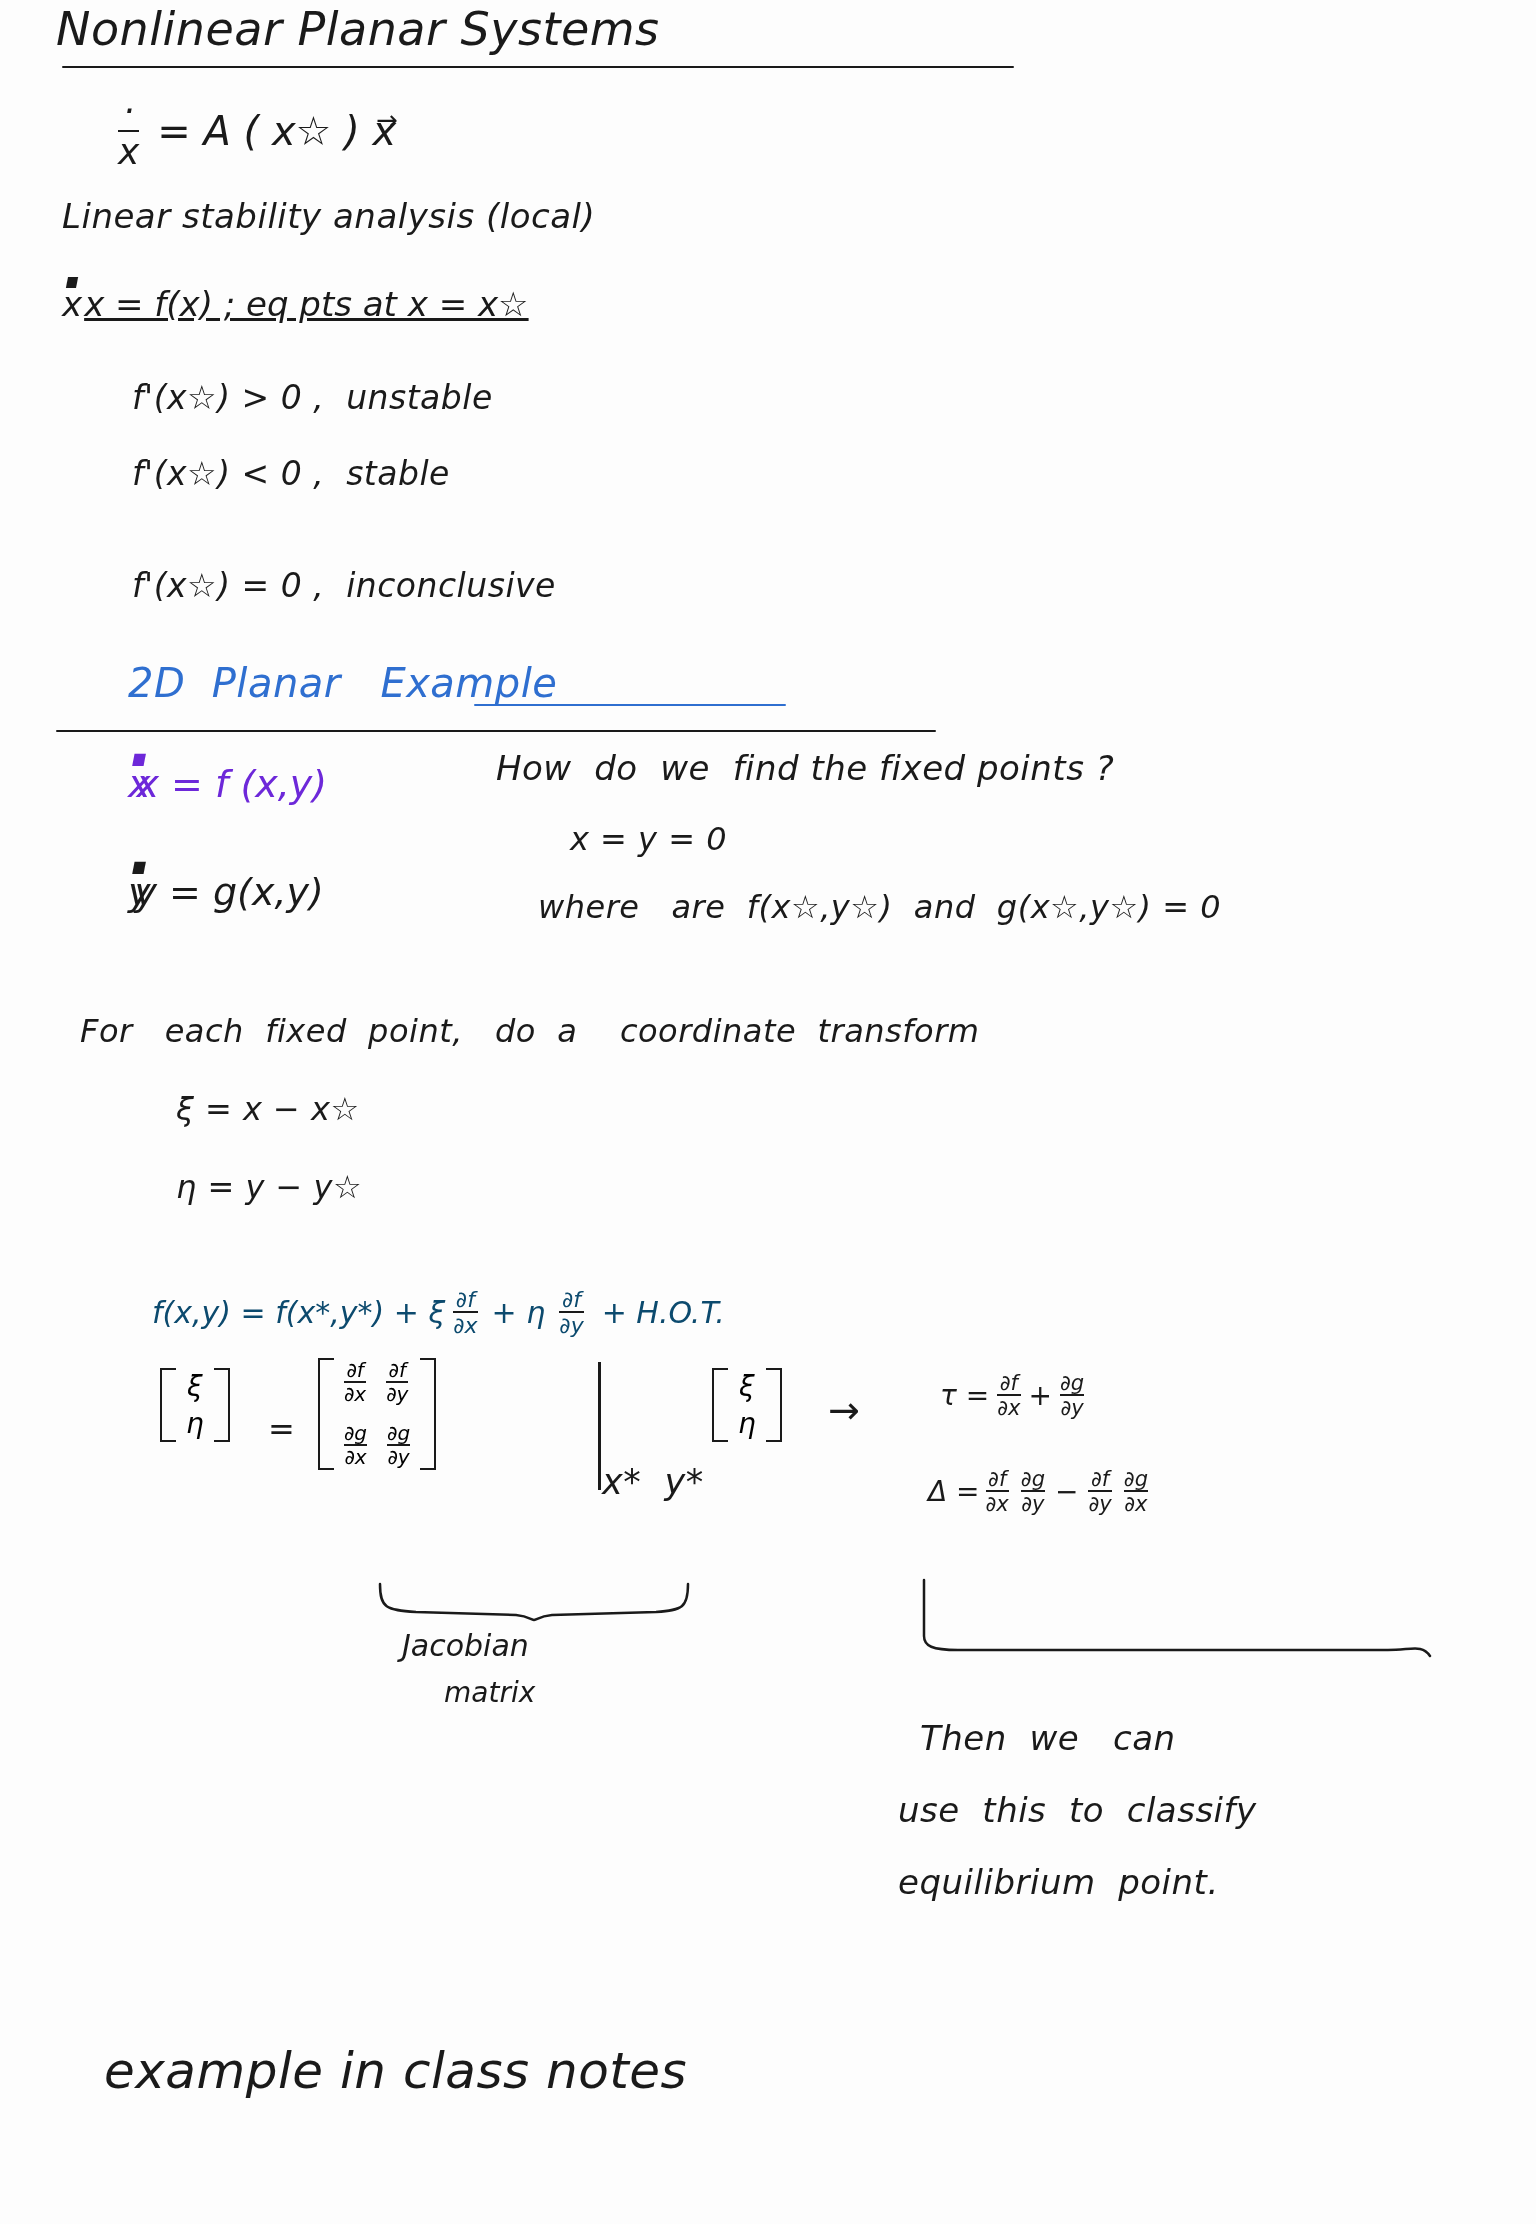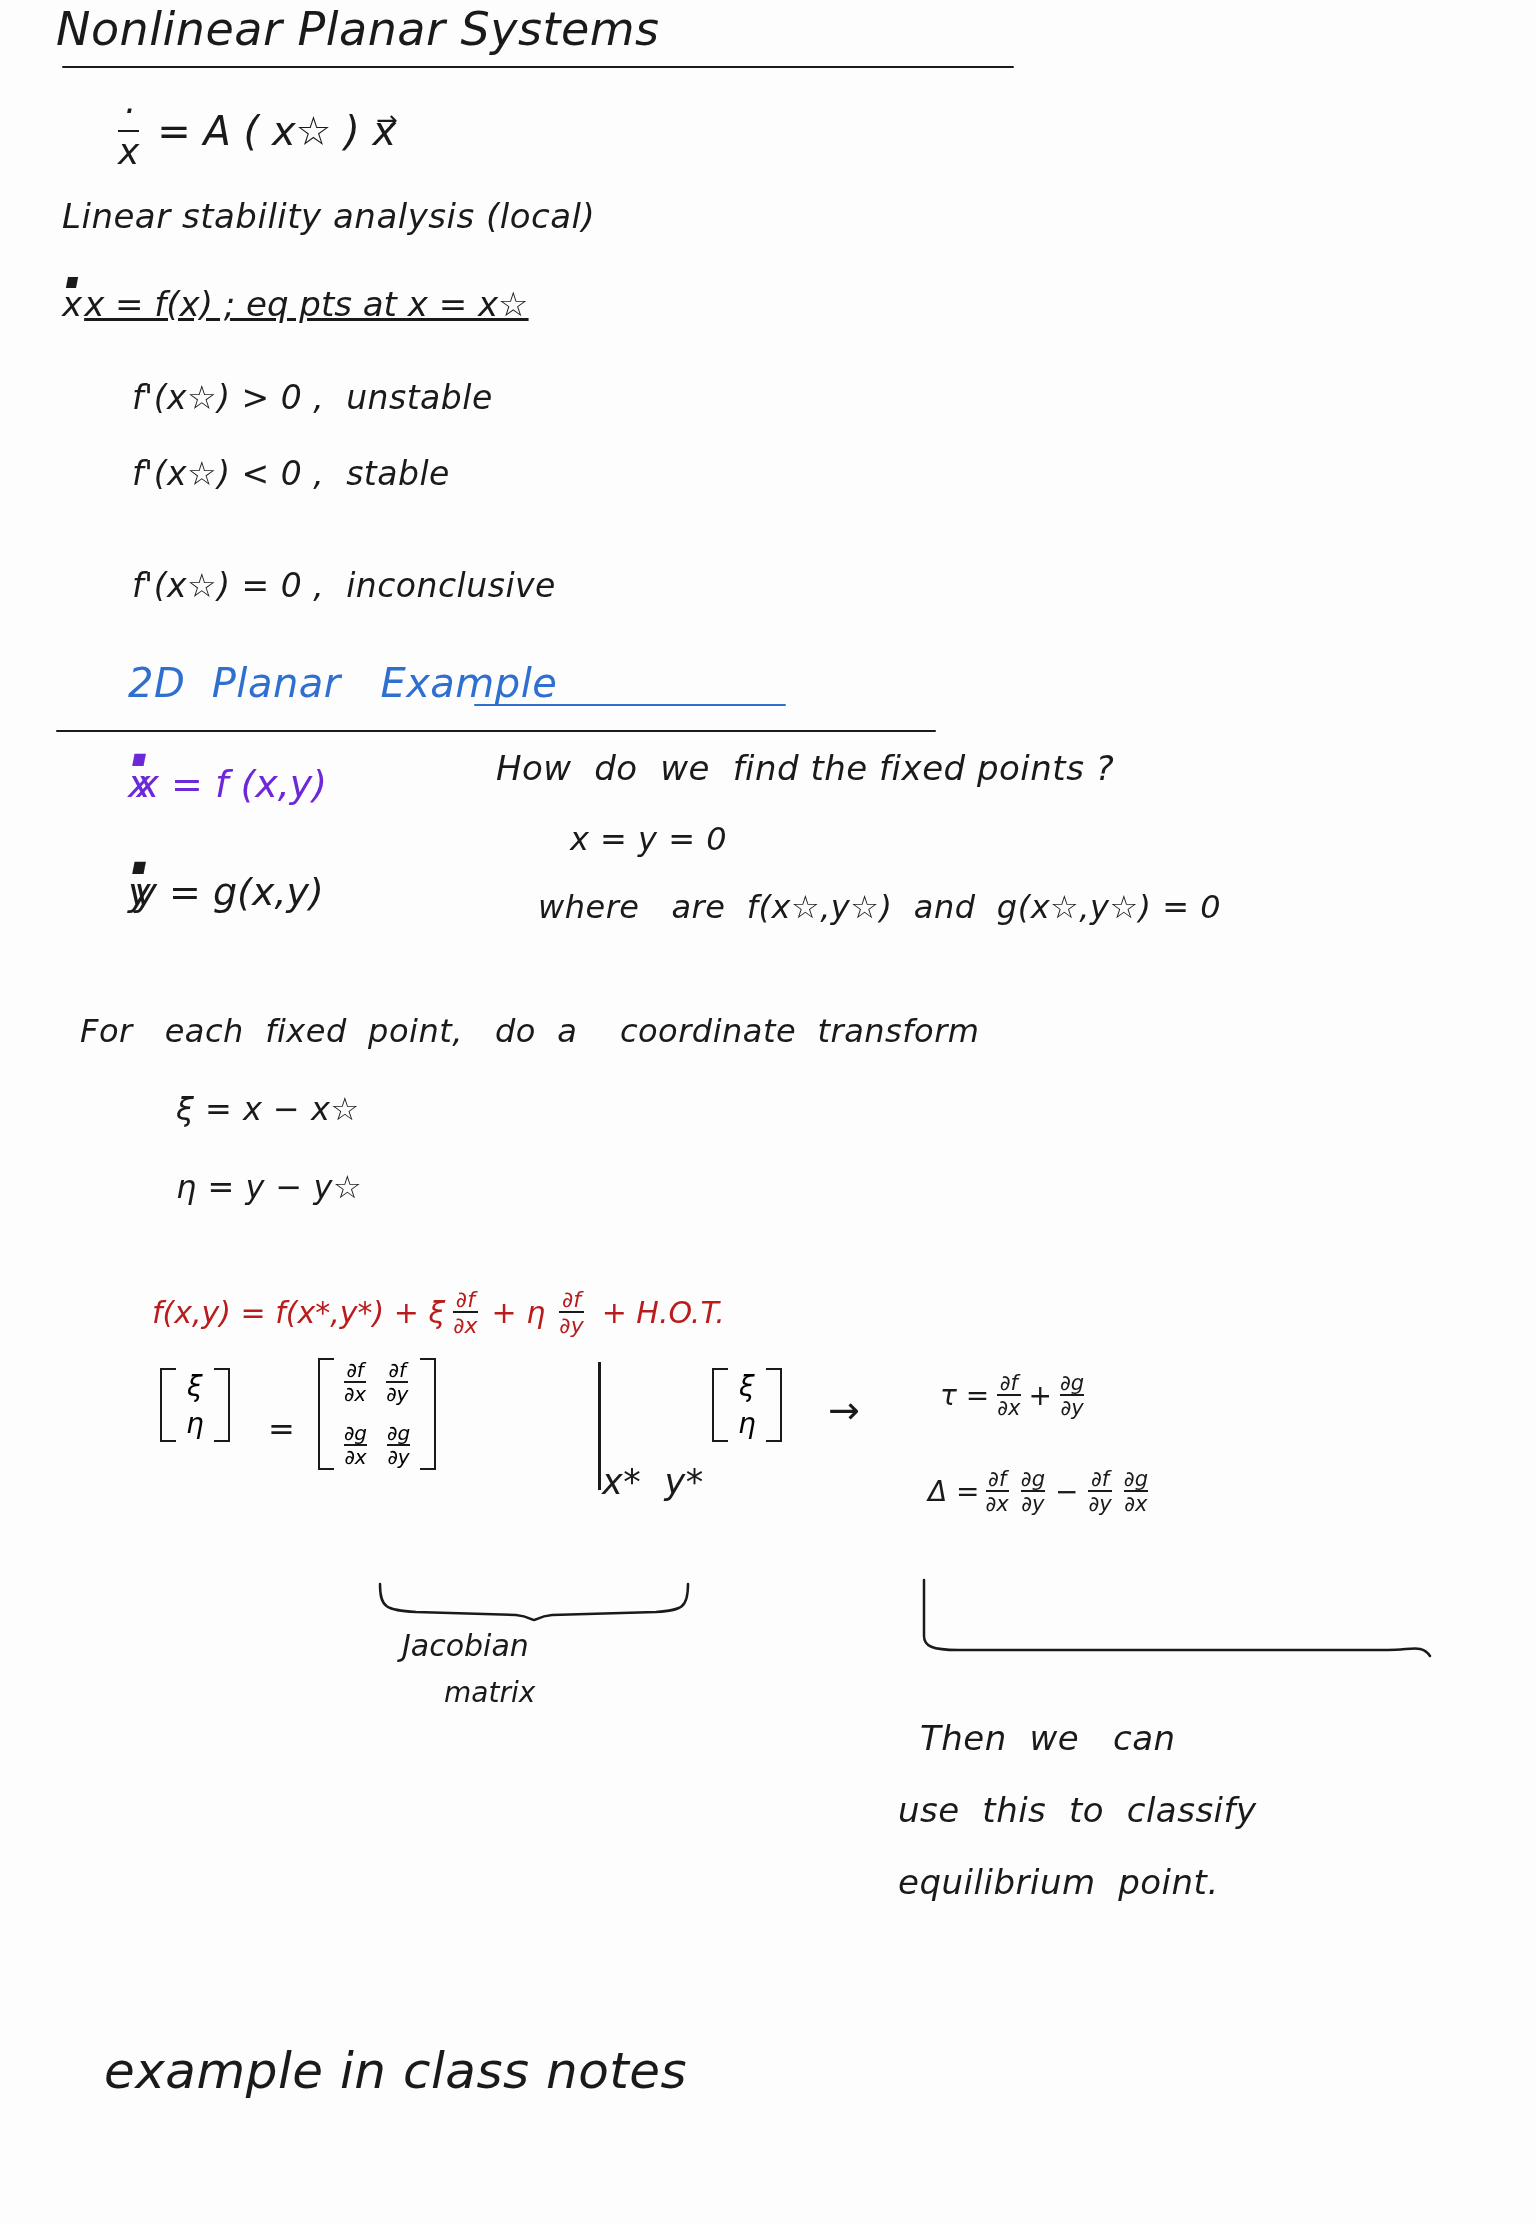--- a/index.html
+++ b/index.html
@@ -120,21 +120,21 @@
 
   <div class="hw" style="left:496px; top:748px; font-size:34px;">How  do  we  find the fixed points ?</div>
   <div class="hw" style="left:570px; top:820px; font-size:32px;">x = y = 0</div>
   <div class="hw" style="left:538px; top:888px; font-size:32px;">where   are  f(x☆,y☆)  and  g(x☆,y☆) = 0</div>
 
   <div class="hw" style="left:80px; top:1012px; font-size:32px;">For   each  fixed  point,   do  a    coordinate  transform</div>
 
   <div class="hw" style="left:176px; top:1090px; font-size:32px;">ξ = x − x☆</div>
   <div class="hw" style="left:176px; top:1168px; font-size:32px;">η = y − y☆</div>
 
-  <div style="position:absolute; left:152px; top:1288px; font-size:30px; font-style:italic; color:#b91c1c; display:flex; align-items:center;">
+  <div style="position:absolute; left:152px; top:1288px; font-size:30px; font-style:italic; color:#0c4a6e; display:flex; align-items:center;">
     <span>f(x,y) = f(x*,y*)  + ξ</span>
     <span class="frac" style="font-size:22px; margin:0 8px;">
       <span class="num">∂f</span>
       <span class="den">∂x</span>
     </span>
     <span style="margin:0 6px;">+ η</span>
     <span class="frac" style="font-size:22px; margin:0 8px;">
       <span class="num">∂f</span>
       <span class="den">∂y</span>
     </span>

